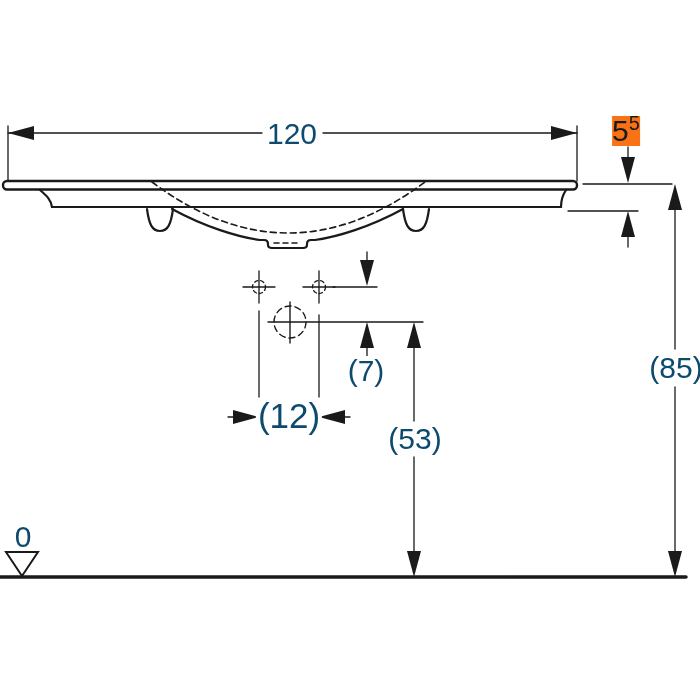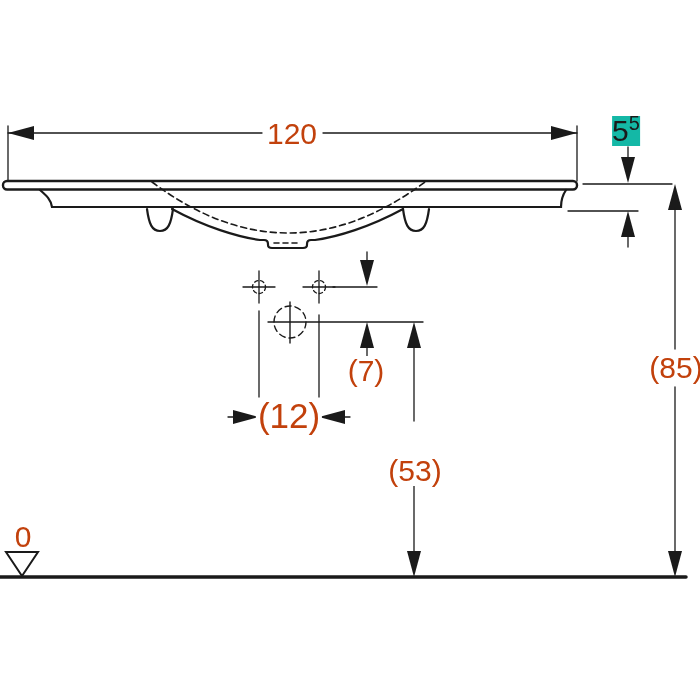--- a/index.html
+++ b/index.html
@@ -11,33 +11,33 @@
     color:#1a1a1a;
     overflow:hidden;
   }
   .stage svg{position:absolute;left:0;top:0;}
   .dim-label{
     position:absolute;
     transform:translate(-50%,-50%);
     font-size:30px;
     line-height:1;
     white-space:nowrap;
-    color:#c2410c;
+    color:#0c4a6e;
     background:#ffffff;
     padding:0 2px;
     text-align:center;
   }
   .dim-label.small-fit{font-size:35px;}
   .rim-label{
     position:absolute;
     transform:translate(-50%,-50%);
     font-size:30px;
     line-height:1;
     white-space:nowrap;
-    background:#14b8a6;
+    background:#f97316;
   }
   .rim-label sup{
     font-size:20px;
     vertical-align:super;
     line-height:0;
   }
 </style>
 </head>
 <body>
 
@@ -138,17 +138,17 @@
   <div class="dim-label" style="left:292px;top:134px;">120</div>
 
   <div class="rim-label" style="left:626px;top:131px;"><span>5</span><sup>5</sup></div>
 
   <div class="dim-label" style="left:676px;top:368px;">(85)</div>
 
   <div class="dim-label" style="left:366px;top:371px;">(7)</div>
 
   <div class="dim-label small-fit" style="left:289px;top:415px;">(12)</div>
 
-  <div class="dim-label" style="left:415px;top:439px;margin-top:32px;">(53)</div>
+  <div class="dim-label" style="left:415px;top:439px;">(53)</div>
 
   <div class="dim-label" style="left:23px;top:537px;background:transparent;padding:0;">0</div>
 
 </div>
 
 </body></html>

